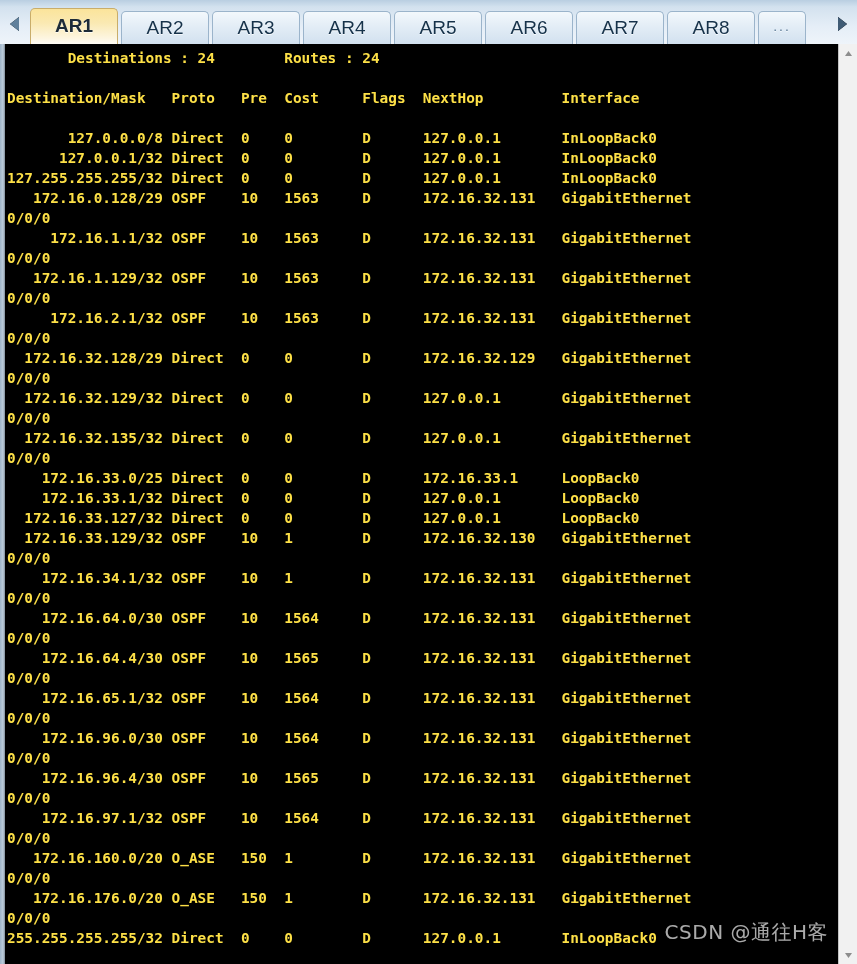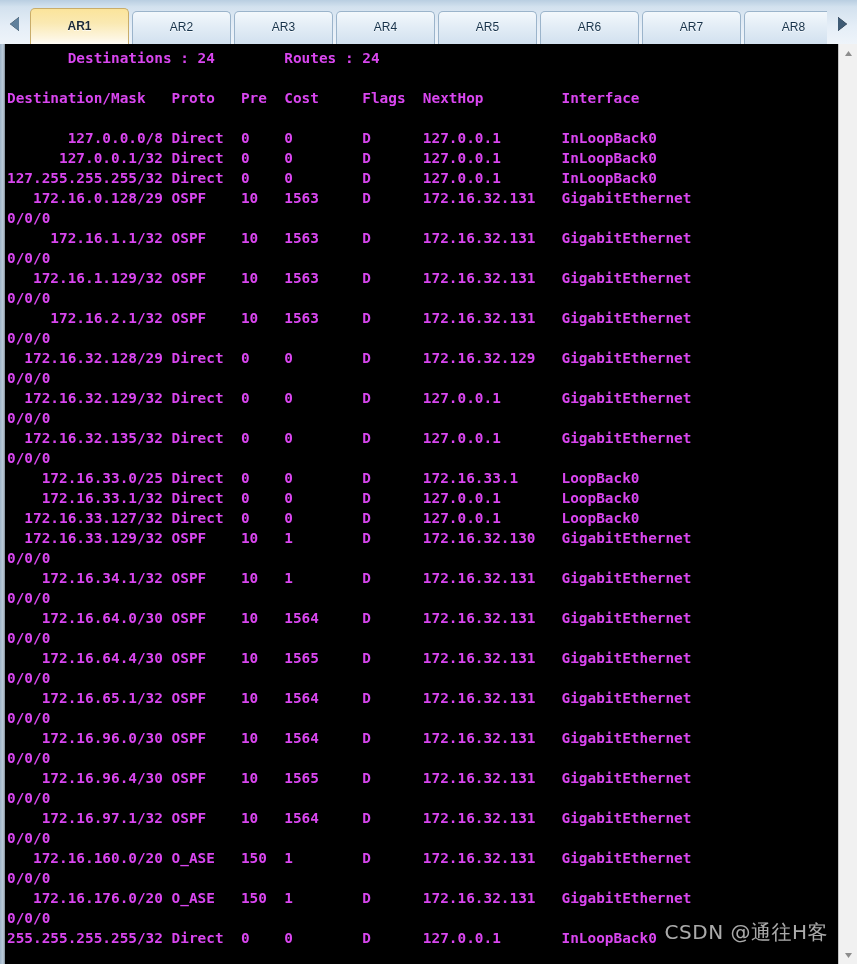--- a/index.html
+++ b/index.html
@@ -61,25 +61,25 @@
     align-items: flex-end;
     gap: 3px;
     position: relative;
     z-index: 2;
     padding-bottom: 0px;
     overflow: hidden;
   }
 
   .tab {
     flex: 0 0 auto;
-    width: 99px;
+    width: 88px;
     height: 33px;
     line-height: 31px;
     text-align: center;
-    font-size: 12px;
+    font-size: 19px;
     color: #16324a;
     border: 1px solid #9bb4cb;
     border-bottom: none;
     border-radius: 5px 5px 0 0;
     background: linear-gradient(to bottom, #f3f8fc 0%, #e3edf6 45%, #d2e1ef 100%);
     box-sizing: border-box;
     position: relative;
     text-shadow: 0 1px 0 rgba(255,255,255,0.75);
     white-space: nowrap;
     overflow: hidden;
@@ -132,21 +132,21 @@
 
   .term-text {
     position: absolute;
     left: 0;
     top: 0;
     margin: 0;
     padding: 4px 0 0 2px;
     font-family: "DejaVu Sans Mono", "Liberation Mono", monospace;
     font-size: 14.4px;
     line-height: 20px;
-    color: #d946ef;
+    color: #fde047;
     white-space: pre;
     letter-spacing: 0px;
     font-weight: 700;
   }
 
   
   .vscroll {
     position: absolute;
     right: 0;
     top: 0;

